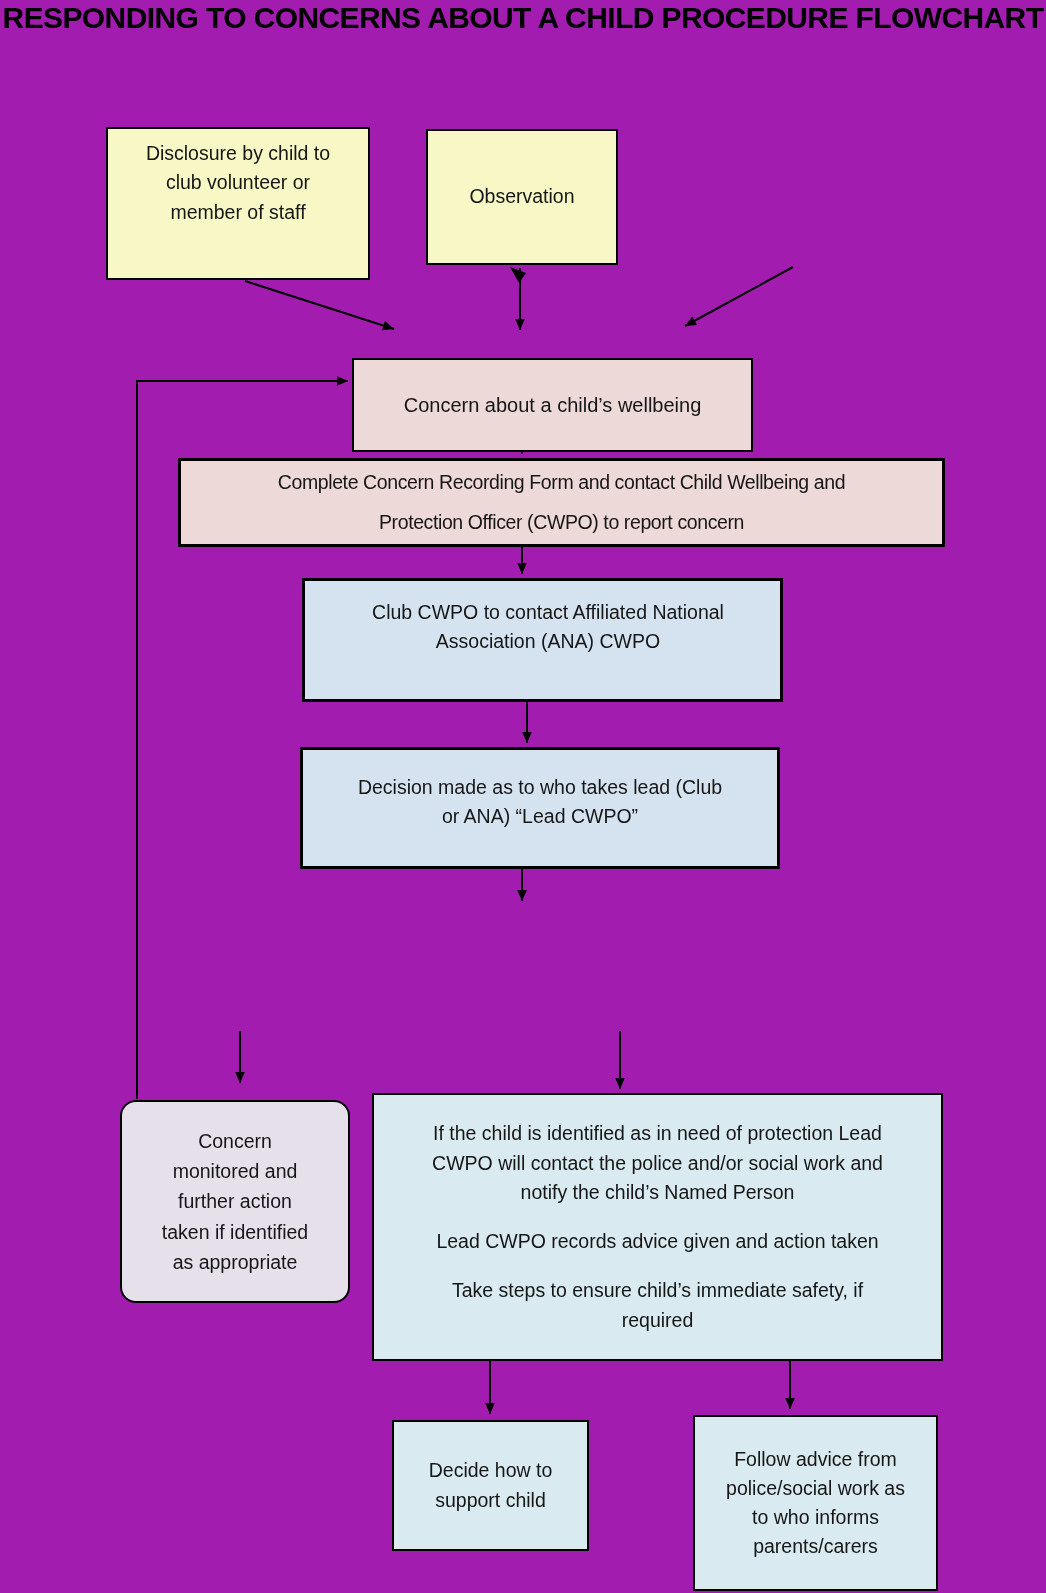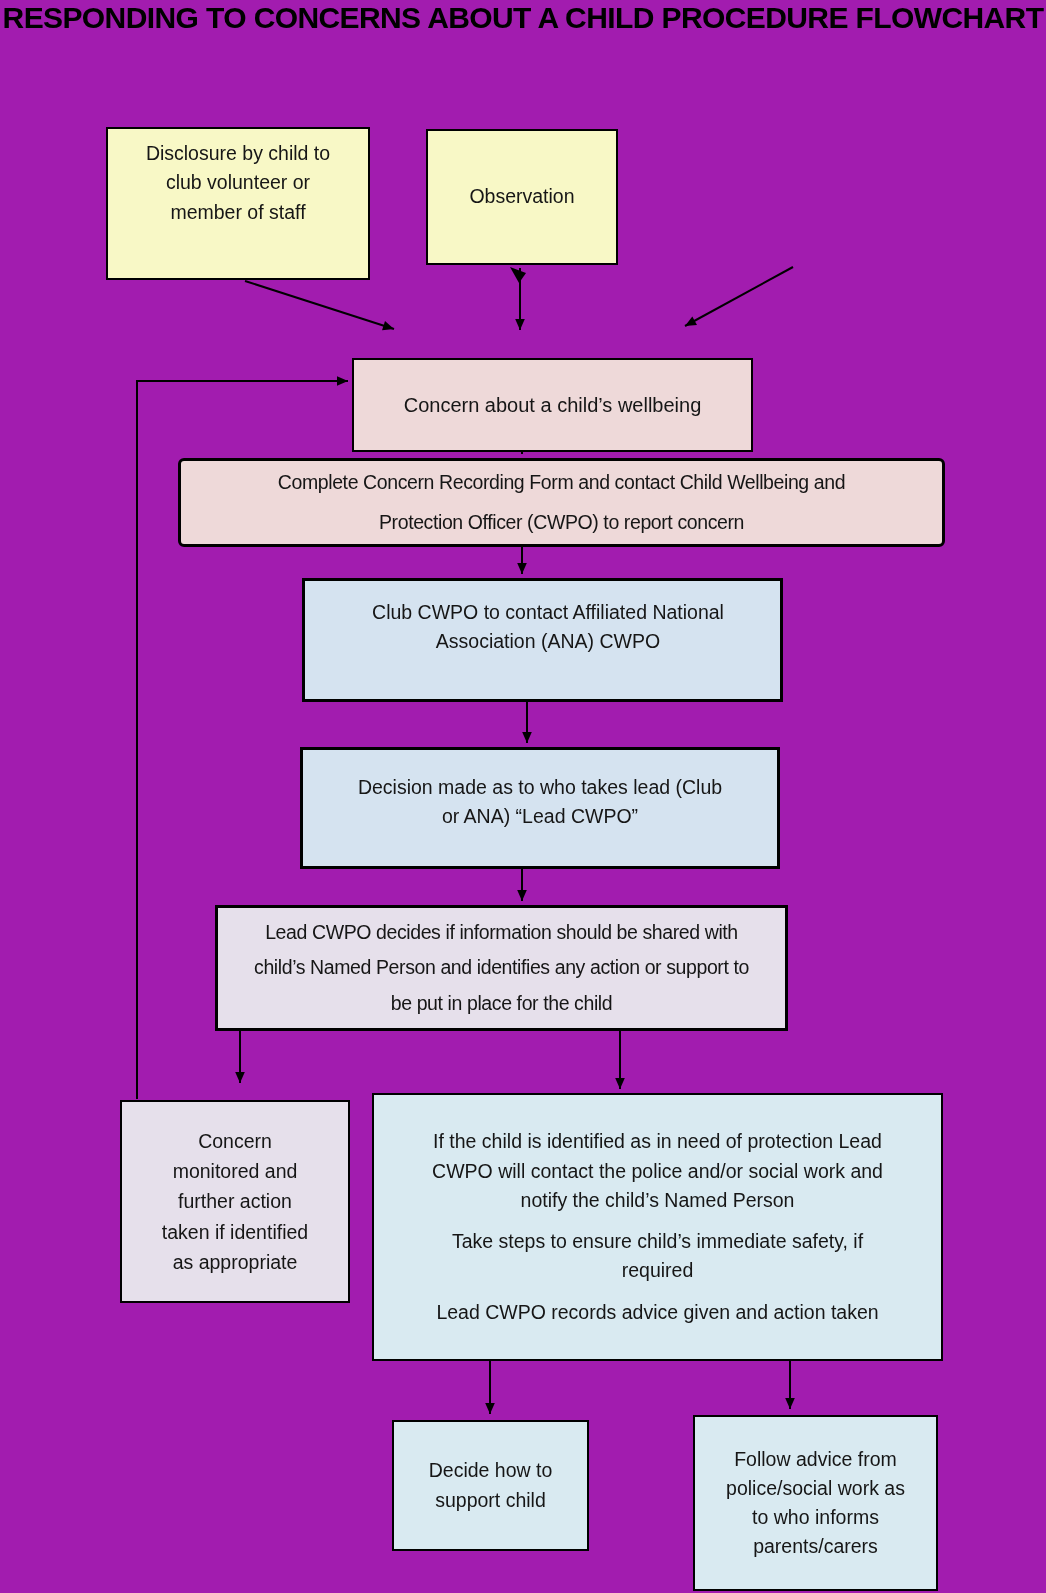--- a/index.html
+++ b/index.html
@@ -17,21 +17,21 @@
     border:2px solid #000;
     display:flex;align-items:center;justify-content:center;
     text-align:center;white-space:pre-line;
     font-size:19.5px;line-height:1.5;color:#161616;
   }
   .thick{border-width:3px;}
   .top-align{align-items:flex-start;}
   .connectors{position:absolute;left:0;top:0;width:1046px;height:1593px;}
   .connectors line,.connectors polyline{stroke:#000;stroke-width:2;fill:none;}
   .connectors polygon{fill:#000;}
-  .paras{display:flex;flex-direction:column;gap:12px;}
+  .paras{display:flex;flex-direction:column;gap:20px;}
 </style>
 </head>
 <body>
 
 <div class="canvas">
 
   <div class="page-title">RESPONDING TO CONCERNS ABOUT A CHILD PROCEDURE FLOWCHART</div>
 
   <svg class="connectors" viewBox="0 0 1046 1593">
     <defs>
@@ -56,47 +56,44 @@
 
   <div class="node top-align" style="left: 90px; top: 127px; width: 264px; height: 153px; padding-top: 10px; background-color: rgb(248, 248, 198); margin-left: 16px;">Disclosure by child to
 club volunteer or
 member of staff</div>
 
   <div class="node" style="left: 426px; top: 129px; width: 192px; height: 136px; background-color: rgb(248, 248, 198);">Observation</div>
 
 
   <div class="node" style="left: 352px; top: 336px; width: 401px; height: 94px; font-size: 20px; background-color: rgb(238, 217, 217); margin-top: 22px;">Concern about a child’s wellbeing</div>
 
-  <div class="node thick" style="left: 178px; top: 458px; width: 767px; height: 89px; line-height: 2.05; letter-spacing: -0.4px; background-color: rgb(238, 217, 217); border-radius: 6px;">Complete Concern Recording Form and contact Child Wellbeing and
+  <div class="node thick" style="left: 178px; top: 458px; width: 767px; height: 89px; line-height: 2.05; letter-spacing: -0.4px; background-color: rgb(238, 217, 217);">Complete Concern Recording Form and contact Child Wellbeing and
 Protection Officer (CWPO) to report concern</div>
 
   <div class="node thick" style="left: 302px; top: 578px; width: 481px; height: 124px; padding-bottom: 26px; background-color: rgb(213, 227, 240); padding-left: 11px;">Club CWPO to contact Affiliated National
 Association (ANA) CWPO</div>
 
   <div class="node thick" style="left: 300px; top: 747px; width: 480px; height: 122px; padding-bottom: 12px; background-color: rgb(213, 227, 240);">Decision made as to who takes lead (Club
 or ANA) “Lead CWPO”</div>
 
-  <div class="node thick" style="left: 215px; top: 905px; width: 573px; height: 126px; line-height: 1.8; letter-spacing: -0.4px; background-color: rgb(230, 224, 235);">Lead CWPO decides if information should be shared with
-child’s Named Person and identifies any action or support to
-be put in place for the child</div>
 
-  <div class="node" style="left: 120px; top: 1100px; width: 230px; height: 203px; line-height: 1.55; background-color: rgb(230, 224, 235);">Concern
+  <div class="node" style="left: 120px; top: 1100px; width: 230px; height: 203px; line-height: 1.55; background-color: rgb(230, 224, 235); border-radius: 16px;">Concern
 monitored and
 further action
 taken if identified
 as appropriate</div>
 
   <div class="node" style="left: 372px; top: 1093px; width: 571px; height: 268px; border-width: 2.5px; background-color: rgb(217, 234, 241);">
     <div class="paras">
       <div>If the child is identified as in need of protection Lead
 CWPO will contact the police and/or social work and
 notify the child’s Named Person</div>
+      <div>Lead CWPO records advice given and action taken</div>
       <div>Take steps to ensure child’s immediate safety, if
 required</div>
-      <div>Lead CWPO records advice given and action taken</div>
     </div>
   </div>
 
   <div class="node" style="left: 392px; top: 1420px; width: 197px; height: 131px; background-color: rgb(217, 234, 241);">Decide how to
 support child</div>
 
   <div class="node" style="left: 693px; top: 1415px; width: 245px; height: 176px; background-color: rgb(217, 234, 241);">Follow advice from
 police/social work as
 to who informs
 parents/carers</div>

